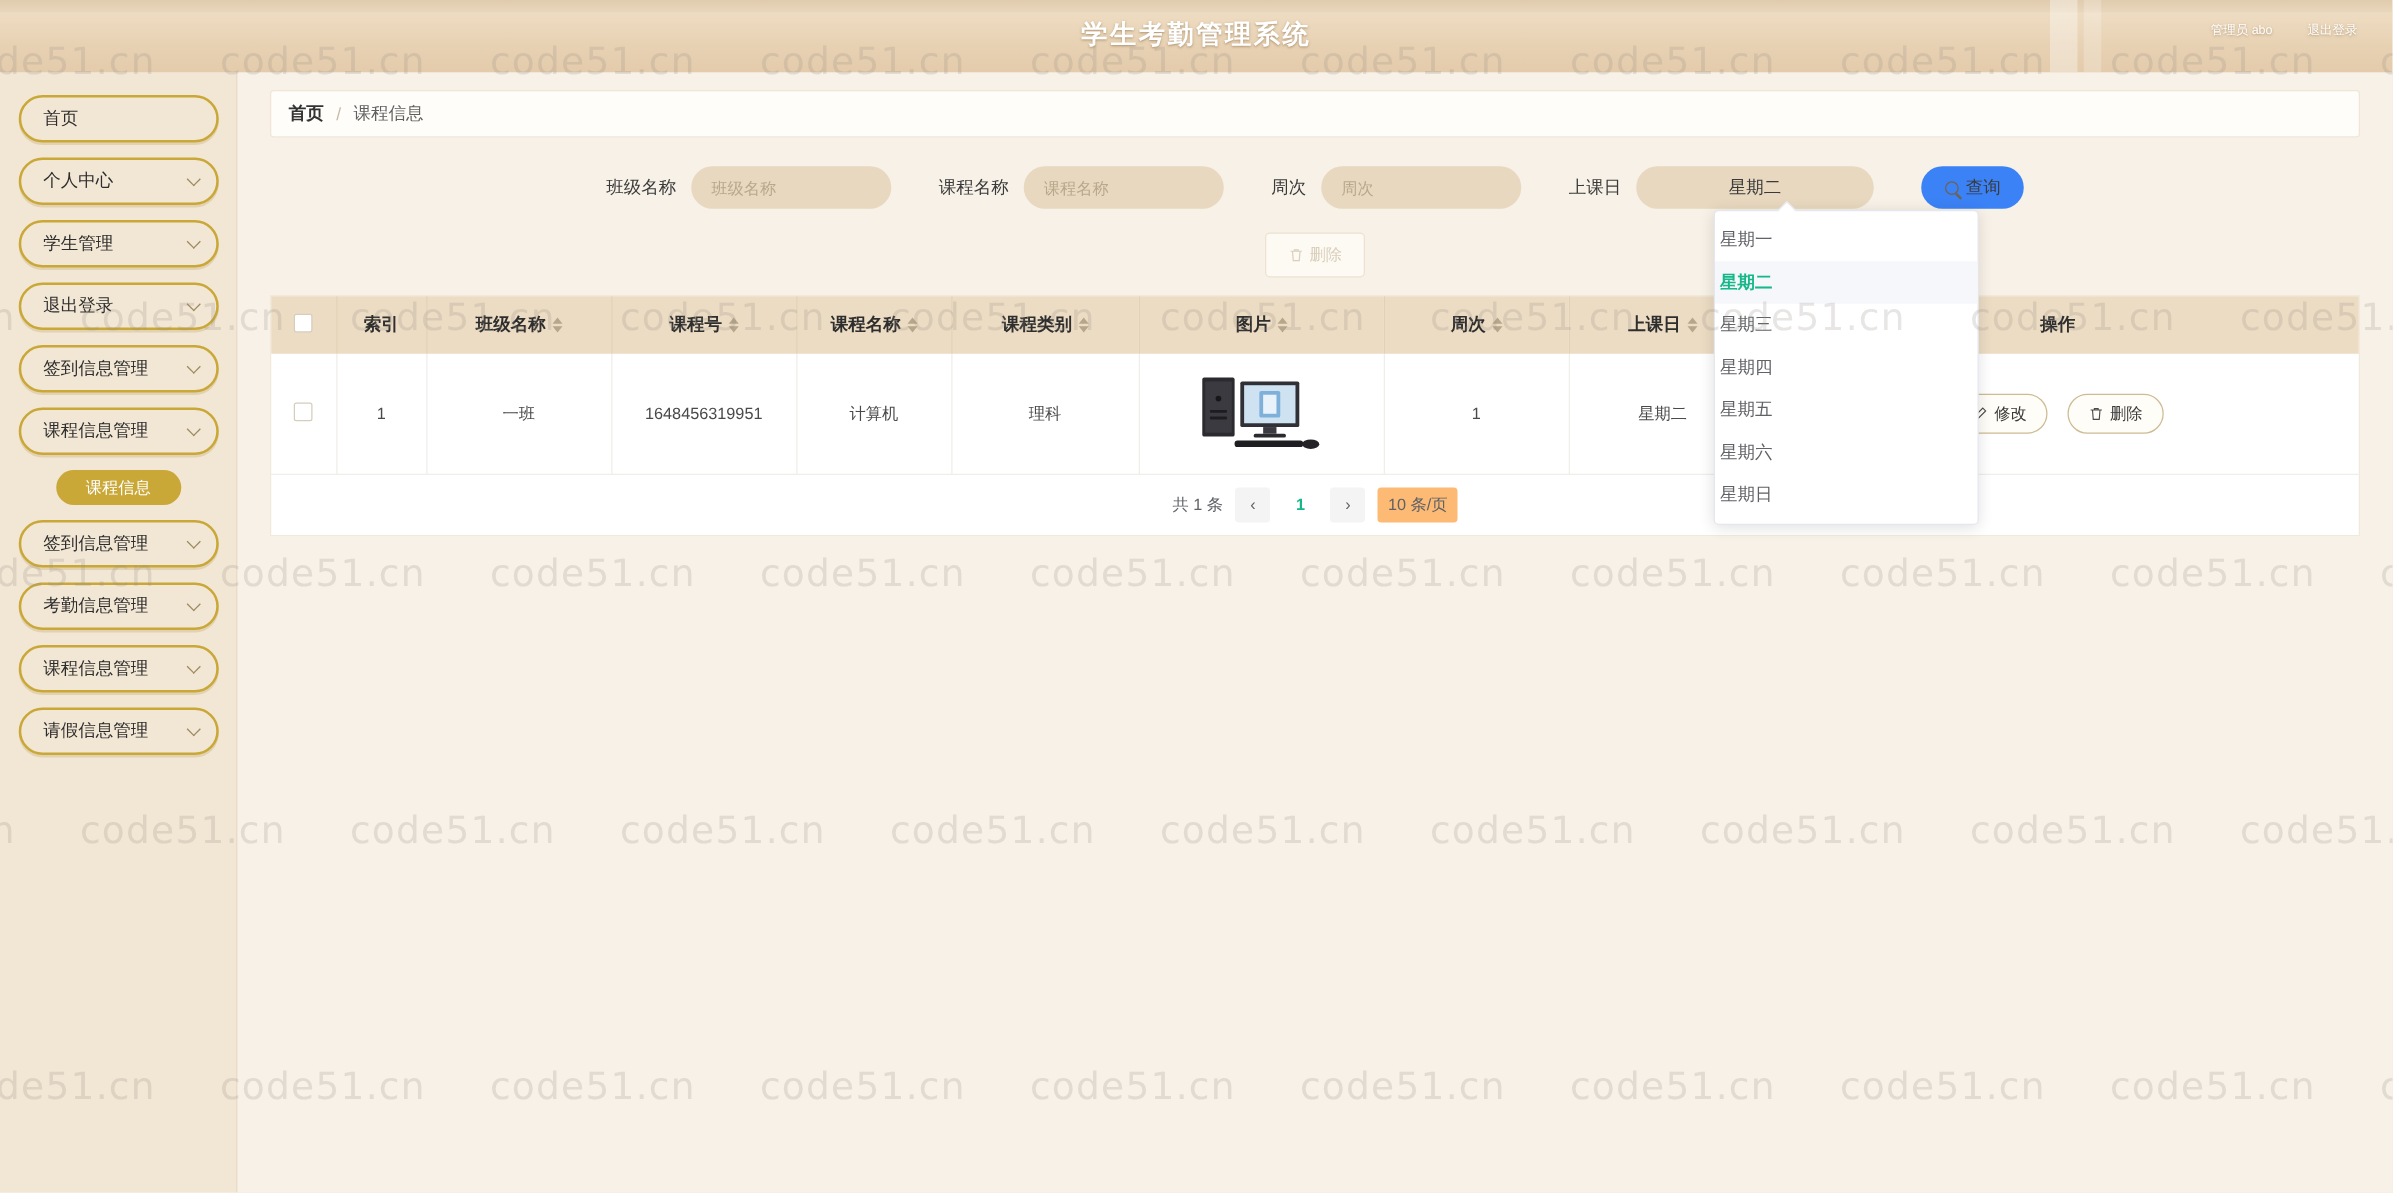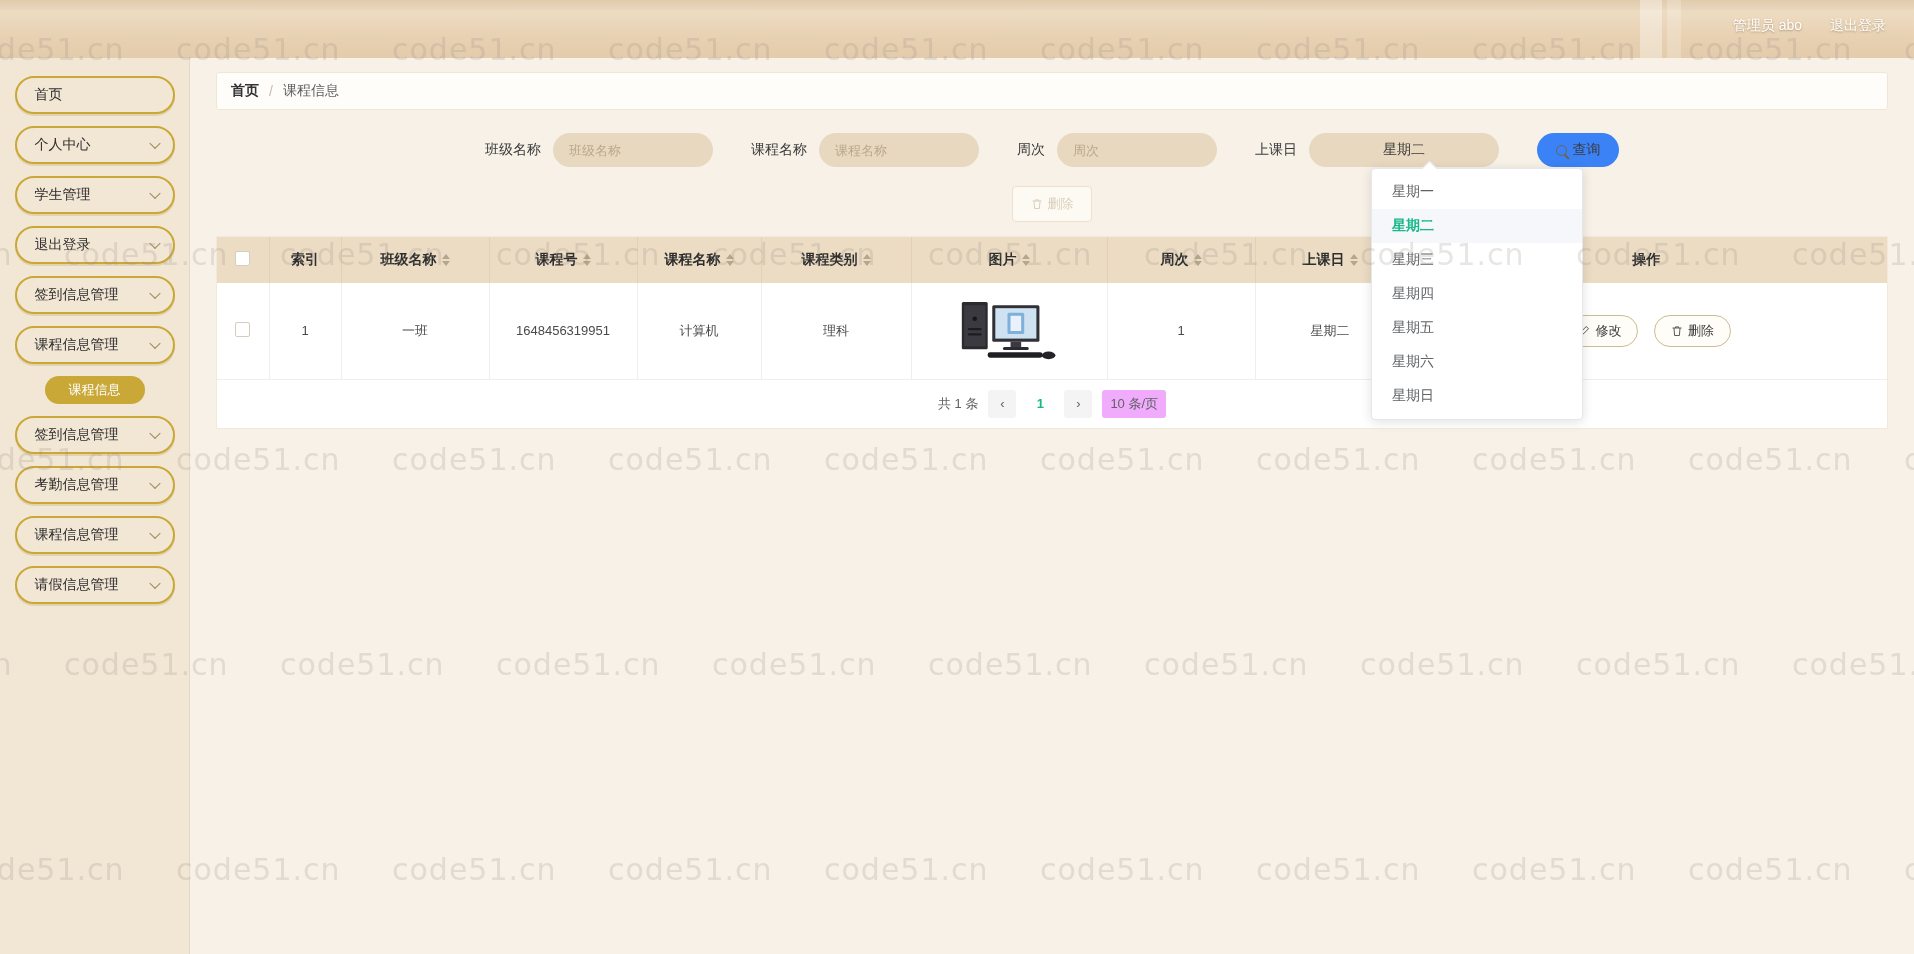--- a/index.html
+++ b/index.html
@@ -56,21 +56,21 @@
     text-align:center;
     font-size:21px; font-weight:bold; color:#ffffff;
     text-shadow:0 1px 2px rgba(120,90,50,.55);
     letter-spacing:2px;
   }
   .header-right {
     position:absolute; right:28px; top:17px;
     display:flex; gap:28px; align-items:center;
   }
   .header-right span {
-    font-size:14px; color:#ffffff;
+    font-size:10px; color:#ffffff;
     text-shadow:0 1px 2px rgba(120,90,50,.5);
     cursor:pointer;
   }
   .header-logo-box {
     position:absolute; left:1640px; top:0; width:22px; height:58px;
     background:rgba(255,255,255,.35);
   }
   .header-logo-box2 {
     position:absolute; left:1667px; top:0; width:14px; height:58px;
     background:rgba(255,255,255,.22);
@@ -200,21 +200,21 @@
     z-index:50;
   }
   .dropdown::before {
     content:""; position:absolute; top:-6px; left:52px;
     width:10px; height:10px; background:#fff;
     border-left:1px solid #e4e7ed; border-top:1px solid #e4e7ed;
     transform:rotate(45deg);
   }
   .dd-item {
     height:34px; display:flex; align-items:center;
-    padding:0 20px;
+    padding:0 4px;
     font-size:14px; color:#606266;
     cursor:pointer;
   }
   .dd-item.selected { color:#16b789; font-weight:bold; background:#f5f7fa; }
 
   
   .toolbar {
     display:flex; justify-content:center;
     margin-bottom:14px;
   }
@@ -292,32 +292,33 @@
   .pg-total { color:#606266; }
   .pg-btn {
     min-width:28px; height:28px; padding:0 8px;
     display:flex; align-items:center; justify-content:center;
     background:#f4f4f5; border-radius:3px; color:#606266; cursor:pointer;
   }
   .pg-btn.active { background:#fff; color:#16b789; font-weight:bold; }
   .pg-sel {
     height:28px; padding:0 8px;
     display:flex; align-items:center; gap:4px;
-    background:#f0abfc; border-radius:3px; color:#606266; cursor:pointer;
+    background:#fdba74; border-radius:3px; color:#606266; cursor:pointer;
   }
 </style>
 </head>
 <body>
 
 <div id="app">
 
   <div class="header">
     <div class="header-stripe"></div>
     <div class="header-logo-box"></div>
     <div class="header-logo-box2"></div>
+    <div class="header-title">学生考勤管理系统</div>
     <div class="header-right">
       <span>管理员 abo</span>
       <span>退出登录</span>
     </div>
   </div>
 
   <div class="sidebar">
 
     <div class="menu-item">
       <span class="label">首页</span>

